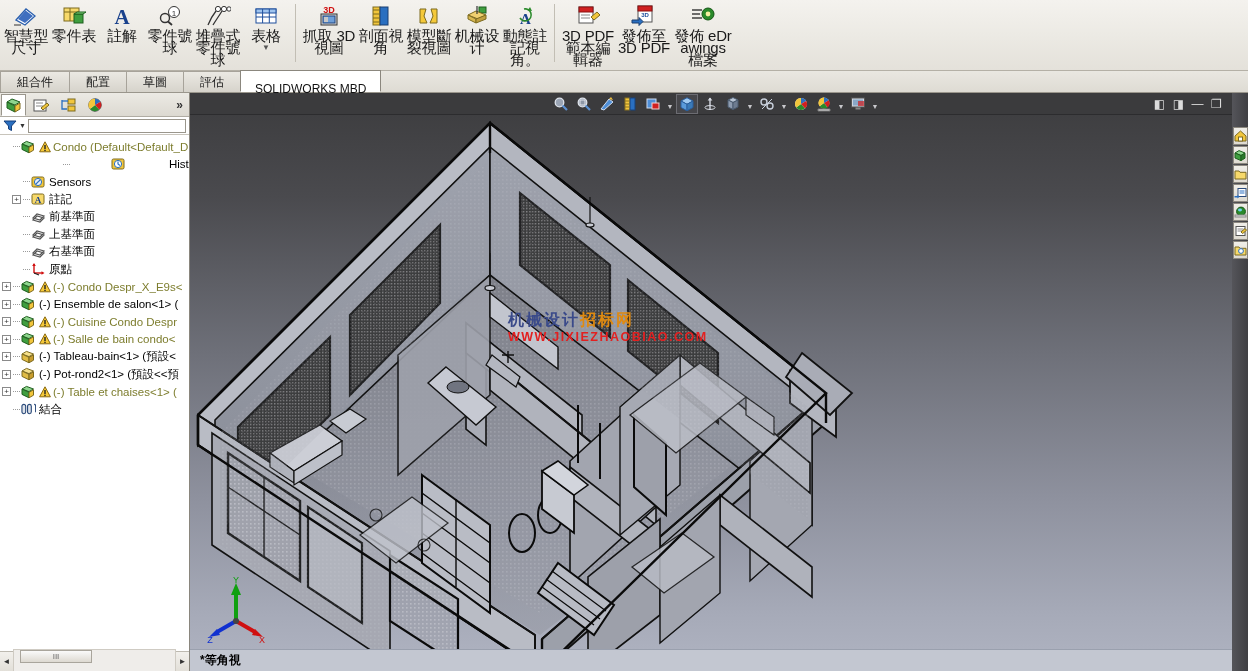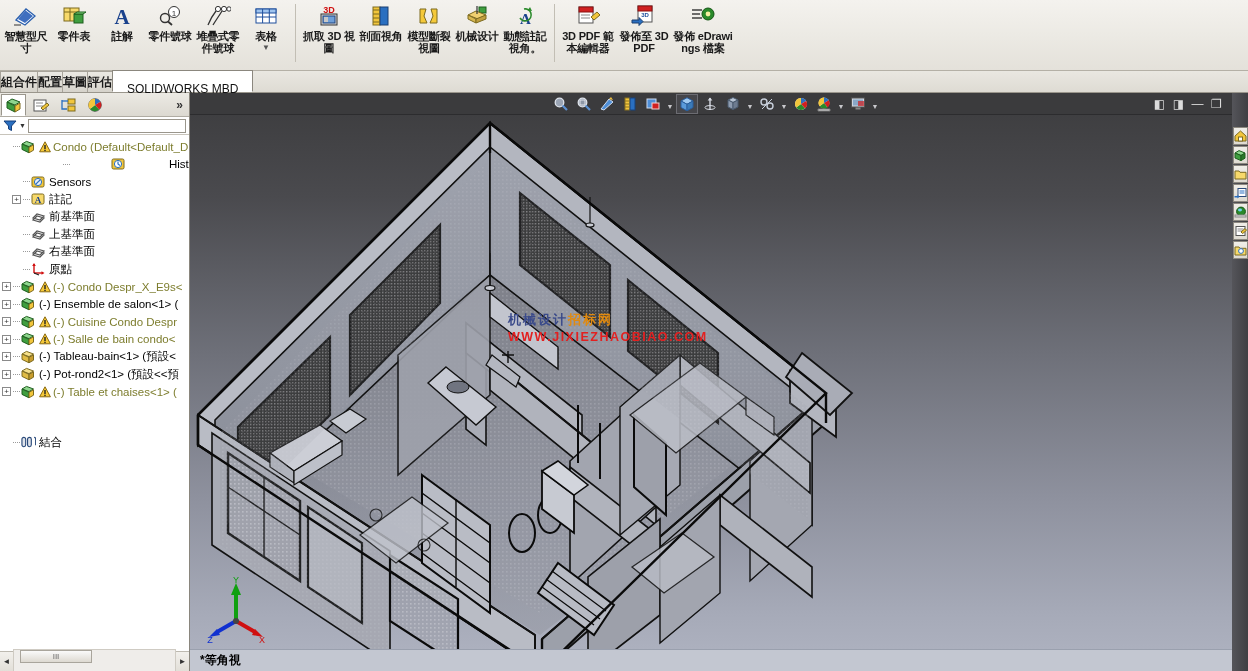--- a/index.html
+++ b/index.html
@@ -29,41 +29,41 @@
     border-bottom: 1px solid #b4b0a6;
   }
   .rb-items { display: flex; align-items: flex-start; height: 71px; padding-left: 2px; }
   .rbi {
     width: 48px; min-height: 68px;
     display: flex; flex-direction: column; align-items: center;
     padding-top: 3px; cursor: default;
   }
   .rbi .ic { height: 26px; display:flex; align-items:center; justify-content:center; }
   .rbi .tx {
-    font-size: 11px; color: #1a1a1a; text-align: center; line-height: 12px;
-    margin-top: 1px; word-break: break-all; letter-spacing: -0.2px; font-weight: bold;
+    font-size: 15px; color: #1a1a1a; text-align: center; line-height: 12px;
+    margin-top: 1px; word-break: break-all; letter-spacing: -0.2px;
   }
   .rbi.wide { width: 56px; }
   .rbi.xwide { width: 62px; }
   .rb-sep { width: 1px; background: #c2beb4; height: 58px; margin: 4px 5px 0 5px; }
   .rb-caret { font-size: 8px; color: #555; margin-top: 1px; }
 
   
   .tabbar {
     position:absolute; top:71px; left:0; width:1248px; height:22px;
     background: linear-gradient(180deg,#e9e7e1,#dedbd3);
     border-bottom: 1px solid #9a968c;
     display:flex; align-items:flex-end;
   }
   .tab {
-    height:21px; line-height:20px; padding:0 0;
+    height:21px; line-height:20px; padding:0 16px;
     font-size:12px; color:#1a1a1a;
     background: linear-gradient(180deg,#ebe9e3,#d6d3cb);
     border:1px solid #a7a39a; border-bottom:none;
-    margin-right:-1px; cursor:default;font-weight:bold;
+    margin-right:-1px; cursor:default;
   }
   .tab.active {
     background:#ffffff; color:#111; font-weight:normal;
     border-color:#8b877e; border-bottom:1px solid #fff;
     height:22px; line-height:21px; padding:8px 14px;
     position:relative; z-index:3;
   }
 
   
   .leftpanel {
@@ -131,21 +131,21 @@
   .vcaret { width:10px;height:20px;display:flex;align-items:flex-end;justify-content:center;
             font-size:7px;color:#c8c8cc; padding-bottom:4px; cursor:default;}
   .wincontrols { position:absolute; right:4px; display:flex; align-items:center; gap:2px; }
   .wcb { width:17px;height:18px;display:flex;align-items:center;justify-content:center;
          color:#dcdcdc;font-size:12px;cursor:default;}
 
   
   .model { position:absolute; left:0; top:22px; width:1058px; height:556px; }
   .model svg { display:block; }
   .watermark { position:absolute; left:318px; top:195px; pointer-events:none; }
-  .wm1 { font-size:13px; font-weight:bold; letter-spacing:2px; line-height:20px; }
+  .wm1 { font-size:16px; font-weight:bold; letter-spacing:2px; line-height:20px; }
   .wm2 { font-size:12.5px; font-weight:bold; color:#e32020; letter-spacing:1.5px; line-height:14px; }
 
   .triad { position:absolute; left:15px; bottom:28px; }
   .vp-status {
     position:absolute; left:0; bottom:0; width:1058px; height:22px;
     background:#c3c7d1; border-top:1px solid #9aa0ae;
     font-size:12px; color:#000; display:flex; align-items:center; padding-left:10px;
     font-weight:bold;
   }
 
@@ -602,21 +602,21 @@
               <path d="M8 7.4 l4.5 -2.6 l0 5.4 l-4.5 2.6 z" fill="#f2c63c" stroke="#7c6a1e"></path>
             </svg>
           </div>
           <div class="warn"><svg width="12" height="12" viewBox="0 0 12 12">
               <path d="M6 0.8 L11.4 10.8 L0.6 10.8 Z" fill="#f5c838" stroke="#8a6a10" stroke-width="1"></path>
               <rect x="5.3" y="4" width="1.4" height="4" fill="#222"></rect>
               <rect x="5.3" y="8.7" width="1.4" height="1.4" fill="#222"></rect>
             </svg></div>
           <span class="tlabel olive">(-) Table et chaises&lt;1&gt; (</span>
         </div>
-        <div class="tnode" style="padding-left: 0px; margin-top: 33px;">
+        <div class="tnode" style="padding-left: 0px;">
           <div class="tx-none"></div>
           <div class="dash"></div>
           <div class="ticon">
             <svg width="16" height="14" viewBox="0 0 16 14">
               <path d="M3 2 a2 2 0 0 1 2 2 v6 a2 2 0 0 1 -4 0 v-6 a2 2 0 0 1 2 -2 z" fill="#dfe3ea" stroke="#2a4a7a" stroke-width="1.2"></path>
               <path d="M9 2 a2 2 0 0 1 2 2 v6 a2 2 0 0 1 -4 0 v-6 a2 2 0 0 1 2 -2 z" fill="#dfe3ea" stroke="#2a4a7a" stroke-width="1.2"></path>
               <path d="M14 2 a1.6 1.6 0 0 1 1.6 1.6 v6.8" fill="none" stroke="#2a4a7a" stroke-width="1.2"></path>
             </svg>
           </div>
           <span class="tlabel">結合</span>

